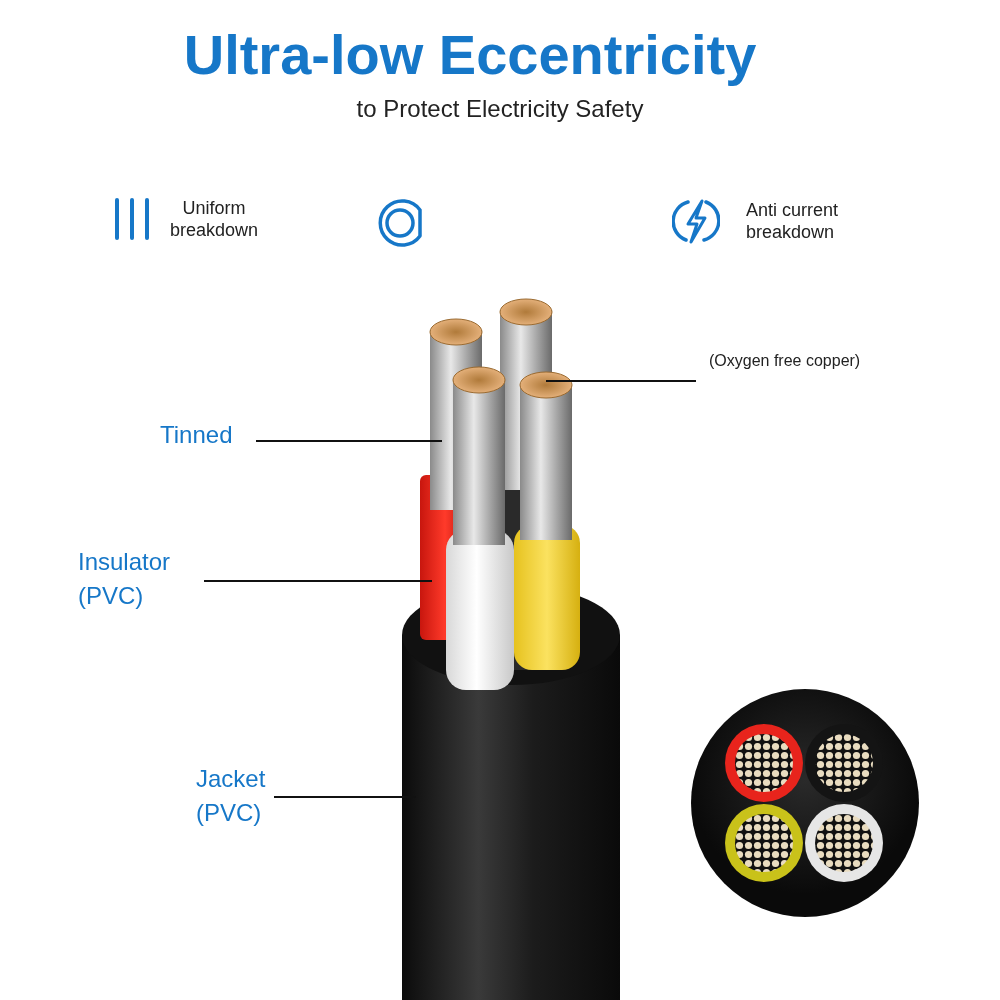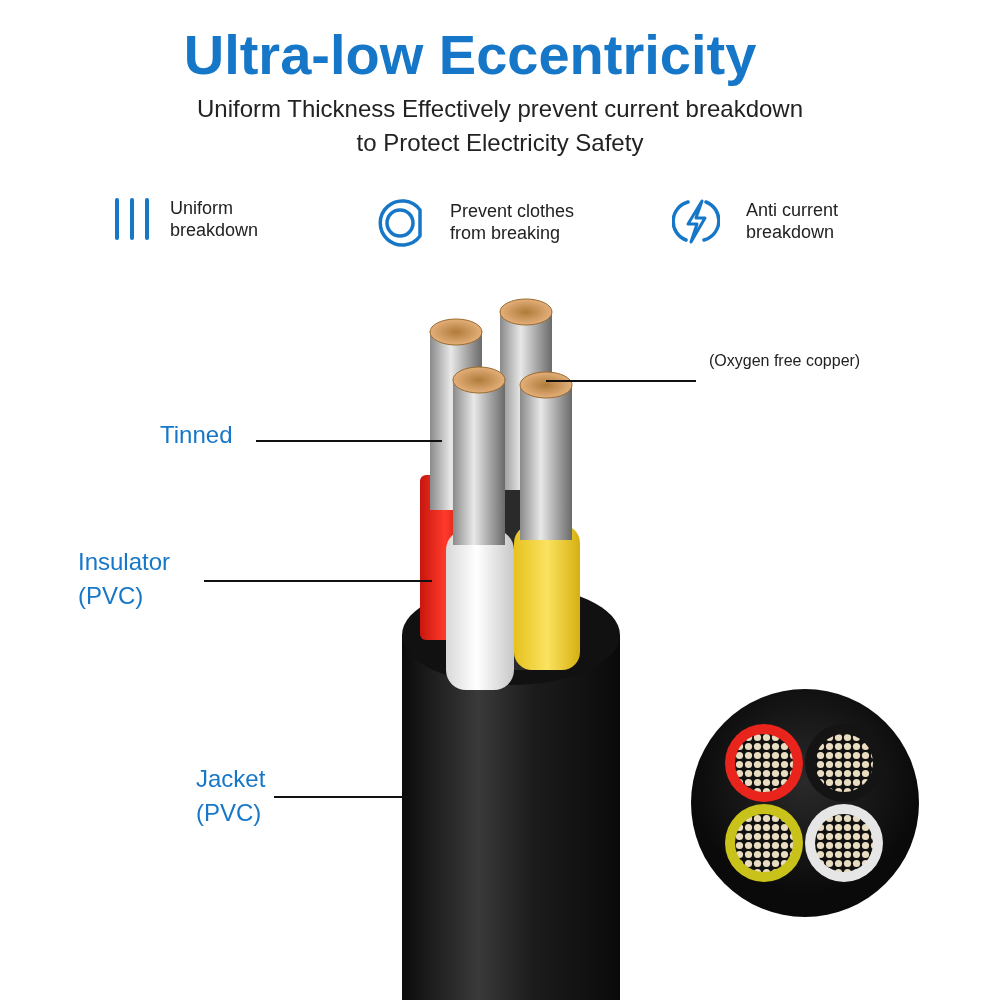--- a/index.html
+++ b/index.html
@@ -11,45 +11,40 @@
   .feat-text{font-size:18px;color:#222;line-height:22px;margin-left:18px;}
   .label{color:#1677c8;font-size:24px;line-height:34px;}
   .label-sub{color:#222;font-size:16px;}
   .leader{height:2px;background:#111;}
 </style>
 </head>
 <body>
 
 <div class="abs title">Ultra-low Eccentricity</div>
 <div class="abs subtitle">
-  <div>Uniform Thickness Effectively prevent current breakdown</div>
   <div>to Protect Electricity Safety</div>
 </div>
 
-<div class="abs feat" style="left:112px;">
+<div class="abs feat" style="left:112px;text-align:center;">
   <svg width="40" height="46" viewBox="0 0 40 46">
     <rect x="3" y="2" width="4" height="42" rx="2" fill="#1677c8"></rect>
     <rect x="18" y="2" width="4" height="42" rx="2" fill="#1677c8"></rect>
     <rect x="33" y="2" width="4" height="42" rx="2" fill="#1677c8"></rect>
   </svg>
   <div class="feat-text">
     <div>Uniform</div>
     <div>breakdown</div>
   </div>
 </div>
 
 <div class="abs feat" style="left:374px;">
   <svg width="52" height="52" viewBox="0 0 52 52">
     <path d="M46 40 A22 22 0 1 1 46 14 L46 40" fill="none" stroke="#1677c8" stroke-width="3.5" stroke-linecap="round"></path>
     <circle cx="26" cy="27" r="13" fill="none" stroke="#1677c8" stroke-width="3.5"></circle>
   </svg>
-  <div class="feat-text" style="margin-left:24px;">
-    <div>Prevent clothes</div>
-    <div>from breaking</div>
-  </div>
 </div>
 
 <div class="abs feat" style="left:672px;">
   <svg width="48" height="50" viewBox="0 0 48 50">
     <path d="M16 6 A20 20 0 0 0 14 44" fill="none" stroke="#1677c8" stroke-width="3.5" stroke-linecap="round"></path>
     <path d="M32 44 A20 20 0 0 0 34 6" fill="none" stroke="#1677c8" stroke-width="3.5" stroke-linecap="round"></path>
     <path d="M30 5 L16 28 L25 28 L19 46 L33 22 L24 22 Z" fill="none" stroke="#1677c8" stroke-width="3" stroke-linejoin="round"></path>
   </svg>
   <div class="feat-text" style="margin-left:26px;">
     <div>Anti current</div>

